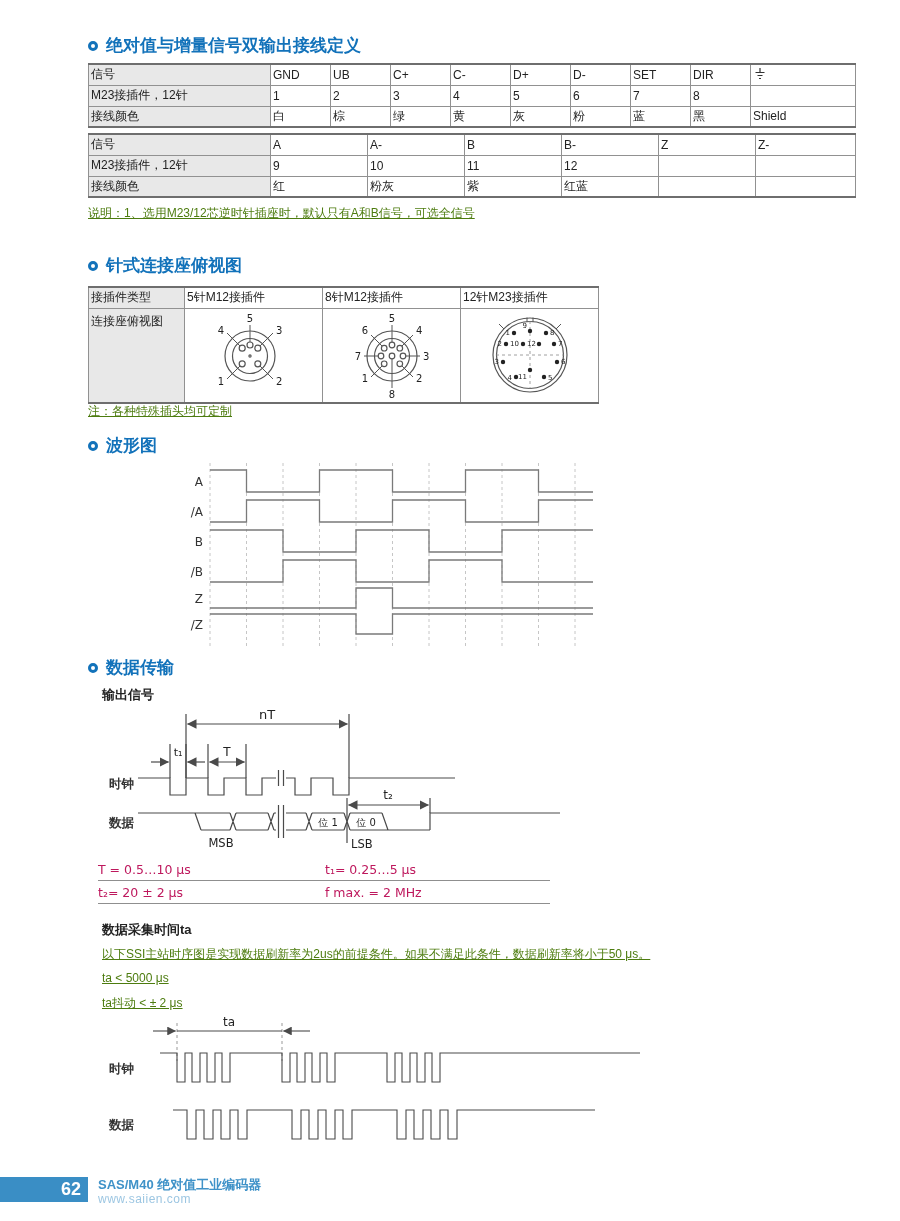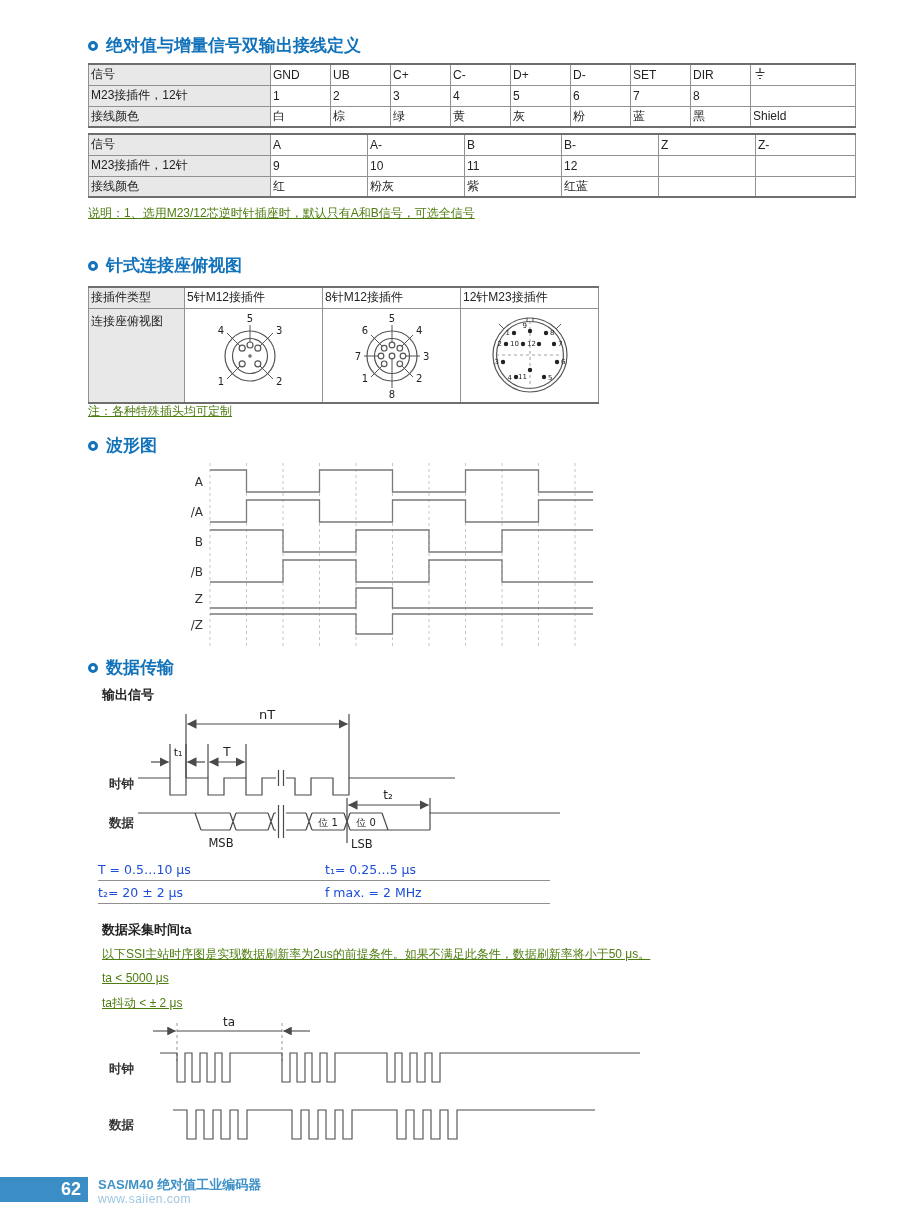--- a/index.html
+++ b/index.html
@@ -9,21 +9,21 @@
   .abs { position:absolute; }
   .sec-h { position:absolute; display:flex; align-items:center; gap:8px; color:#1272ba; font-size:17px; font-weight:bold; }
   .ring { width:10px; height:10px; border:3px solid #1272ba; border-radius:50%; flex:0 0 auto; }
   table.wire { position:absolute; border-collapse:collapse; table-layout:fixed; font-size:12px; text-align:left; color:#222; border-top:2px solid #6e6e6e; border-bottom:2px solid #6e6e6e; }
   table.wire td { border:1px solid #919191; height:21px; padding:0 2px; background:#fff; font-size:12px; }
   table.wire td.lab { background:#e8e8e8; }
   table.wire td.diagcell { height:90px; padding:0; vertical-align:middle; }
   table.wire td.toplab { vertical-align:top; padding-top:4px; }
   .txt { position:absolute; font-size:12px; color:#4d7c0f; line-height:1.5;text-decoration:underline; }
   .bold13 { position:absolute; font-size:13px; font-weight:bold; color:#222; }
-  .params { position:absolute; left:98px; top:858px; width:452px; font-size:12.5px; color:#1d4ed8; font-family:"DejaVu Sans","Liberation Sans",sans-serif; }
+  .params { position:absolute; left:98px; top:858px; width:452px; font-size:12.5px; color:#be185d; font-family:"DejaVu Sans","Liberation Sans",sans-serif; }
   .prow { display:flex; height:23px; align-items:center; border-bottom:1.5px solid #8f8f8f; }
   .prow .c1 { width:199px; }
   .prow .c2 { flex:1;margin-left:28px; }
   .foot-box { position:absolute; left:0; top:1177px; width:88px; height:25px; background:#3a8ec5; color:#fff; font-size:18px; text-align:right; padding-right:7px; line-height:25px; font-weight:bold; }
   .foot-prod { position:absolute; left:98px; top:1176px; font-size:13px; font-weight:600; color:#3f92c8;text-align:right; }
   .foot-site { position:absolute; left:98px; top:1192px; font-size:12px; color:#9cc6e2; letter-spacing:0.5px; }
   svg text { font-family:"DejaVu Sans","Liberation Sans",sans-serif; }
 </style>
 </head>
 <body>

